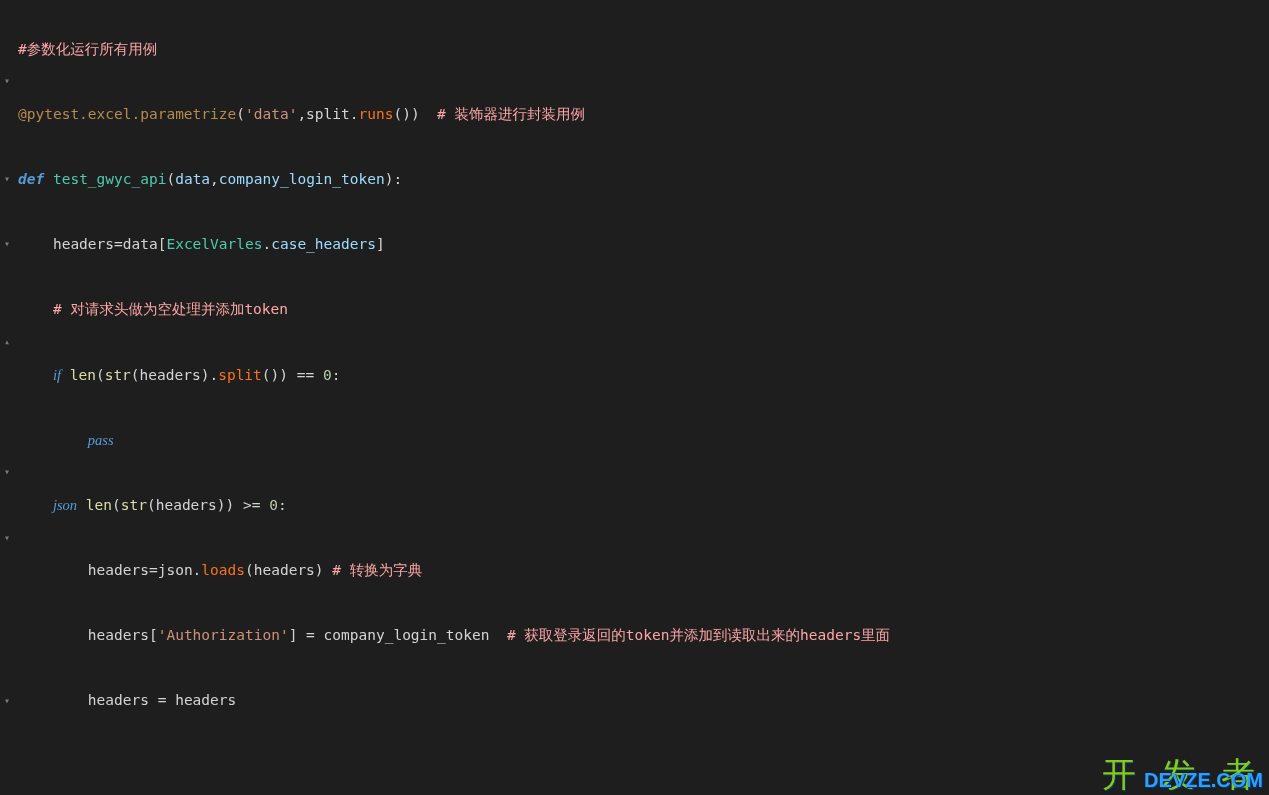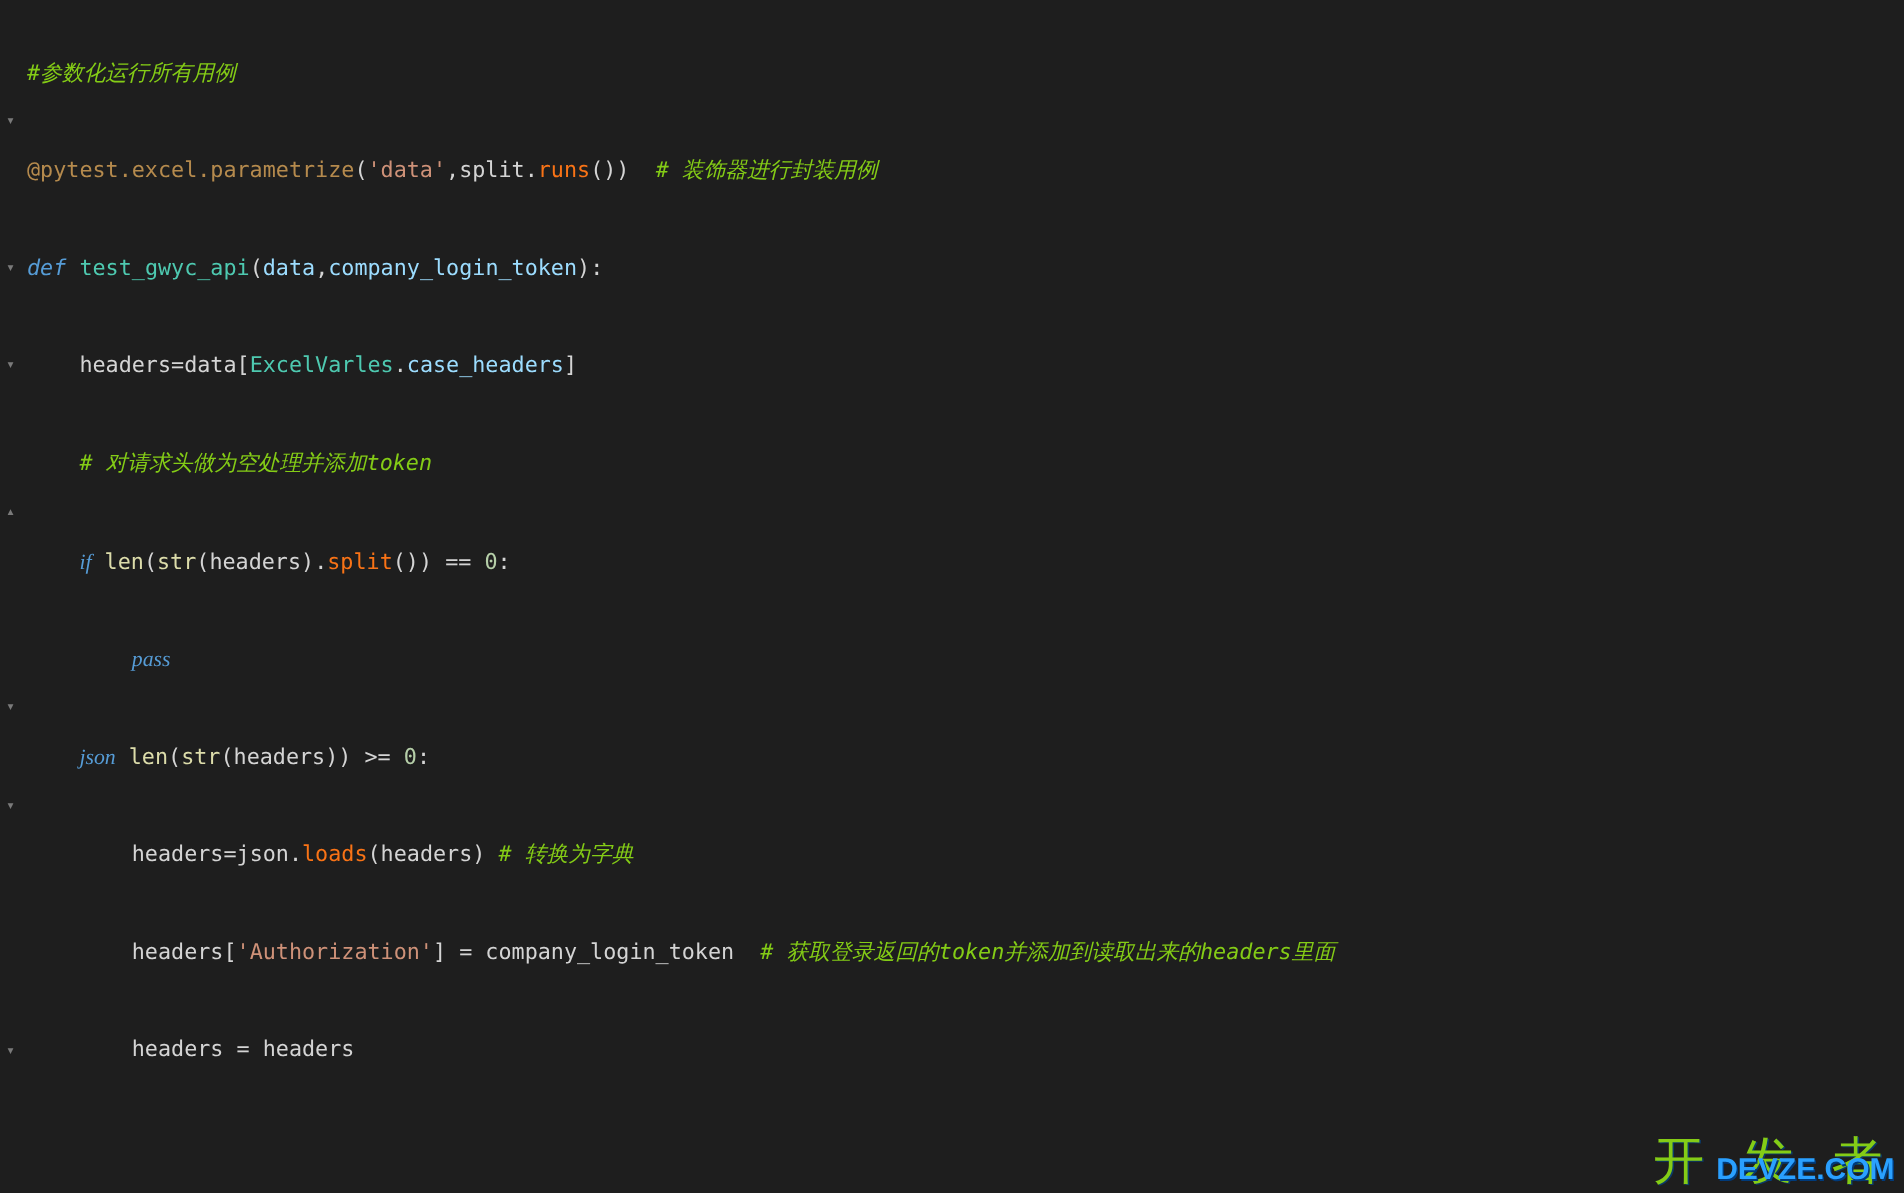--- a/index.html
+++ b/index.html
@@ -39,24 +39,24 @@
     flex: 1;
     padding-left: 4px;
     white-space: pre;
     position: relative;
   }
   .line {
     height: 32.6px;
     display: block;
     white-space: pre;
   }
-  .c-comment { color: #84cc16; font-style: italic; }
+  .c-comment { color: #fca5a5; }
   .c-decorator { color: #b58a4d; }
   .c-keyword { color: #569cd6; font-style: italic; font-family: Liberation Serif, serif; }
-  .c-def { color: #569cd6; font-style: italic; }
+  .c-def { color: #569cd6; font-style: italic; font-weight: bold; }
   .c-func { color: #f97316; }
   .c-funcdef { color: #4ec9b0; }
   .c-param { color: #9cdcfe; }
   .c-var { color: #d4d4d4; }
   .c-class { color: #4ec9b0; }
   .c-prop { color: #9cdcfe; }
   .c-string { color: #ce9178; }
   .c-punc { color: #d4d4d4; }
   .c-op { color: #d4d4d4; }
   .c-num { color: #b5cea8; }

